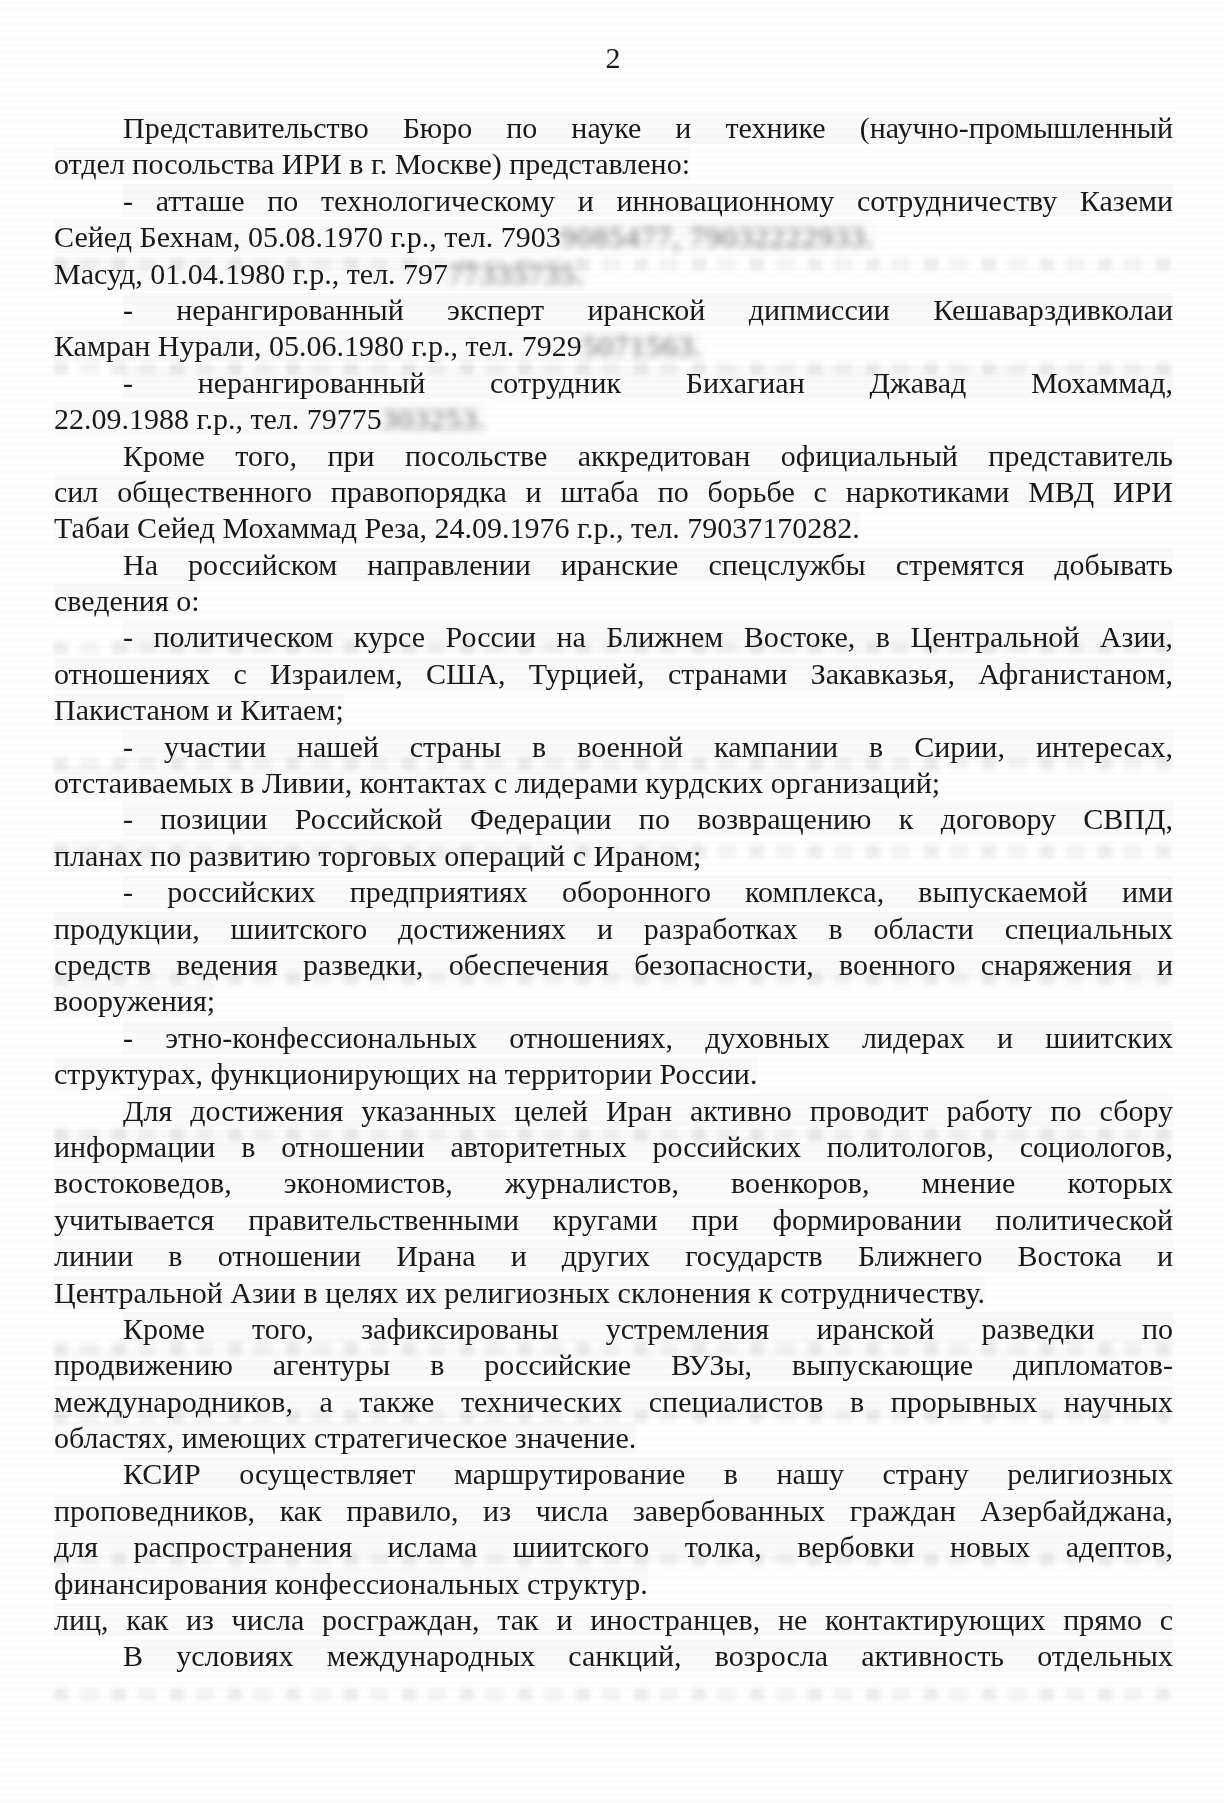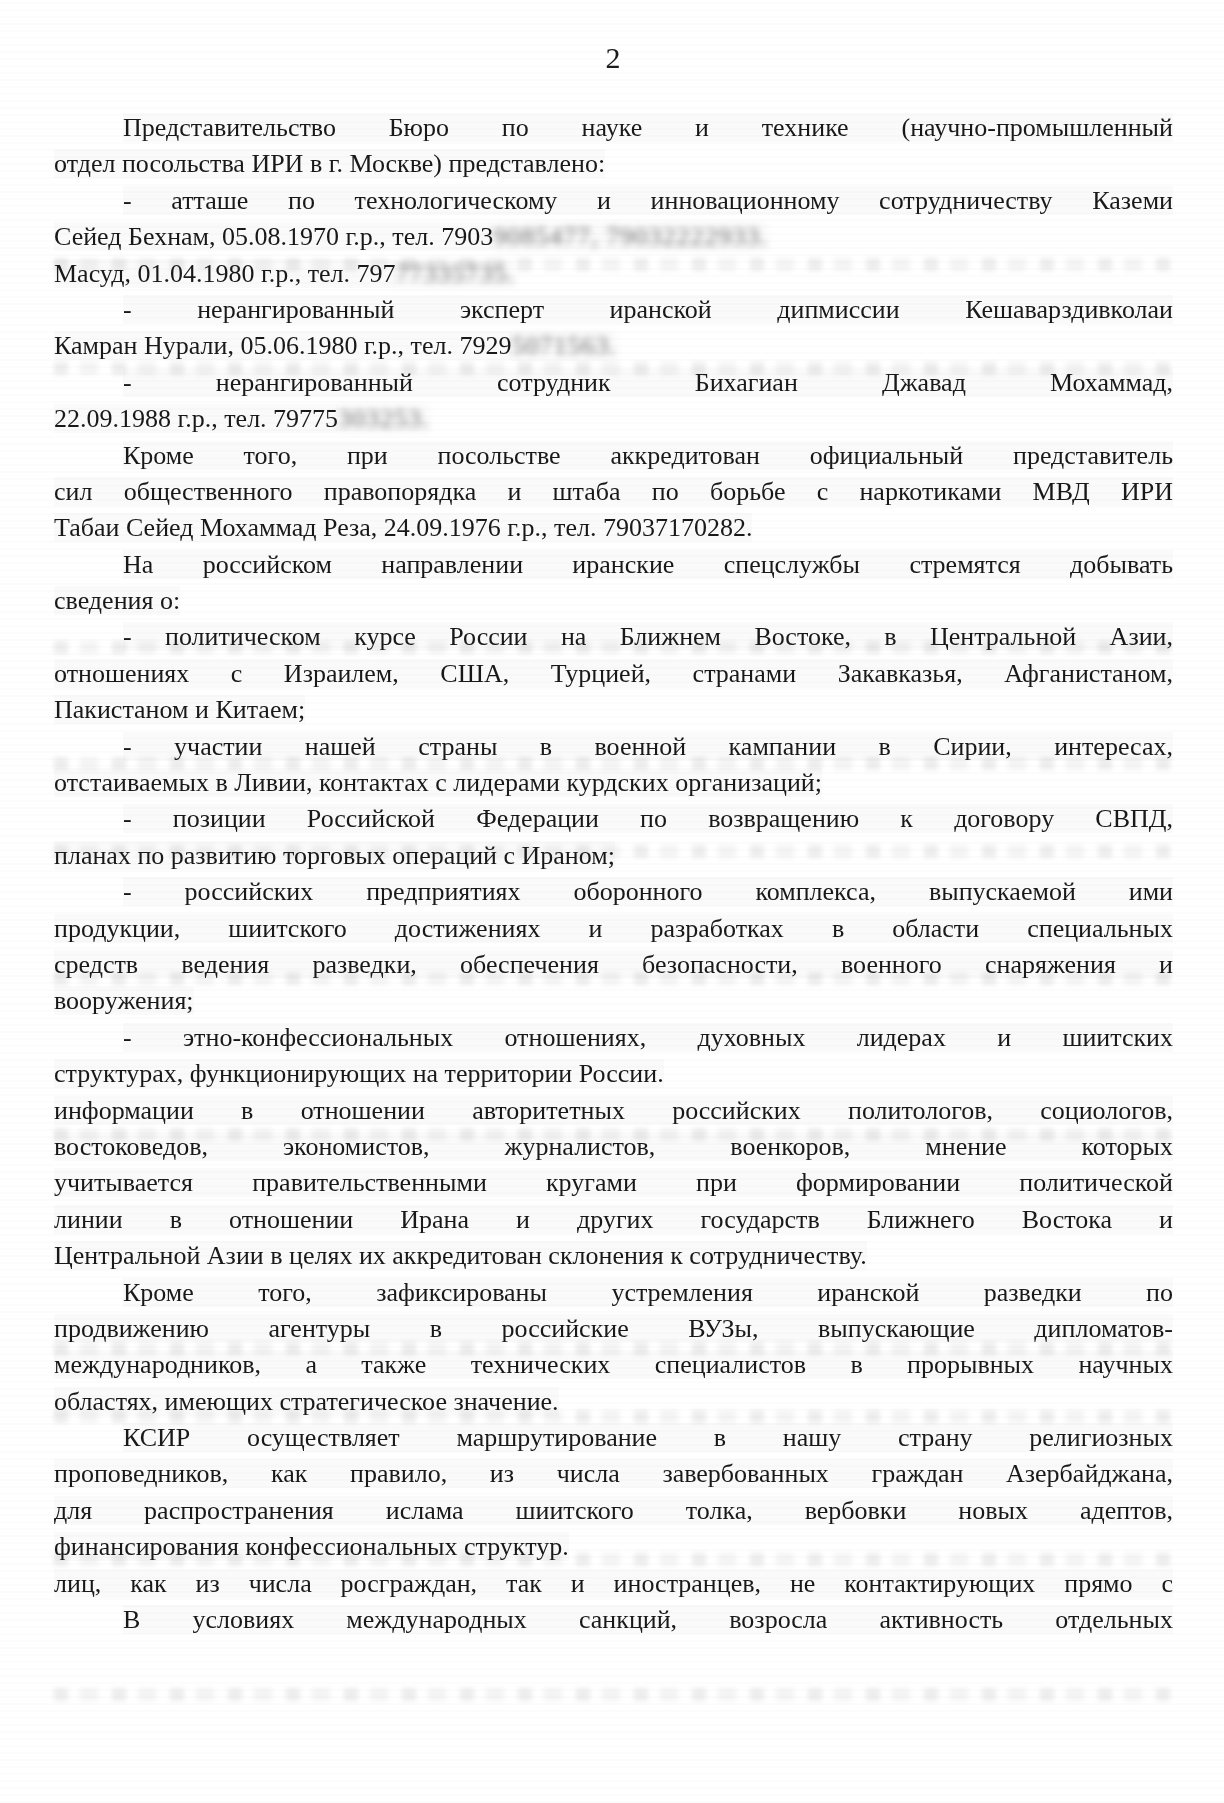--- a/index.html
+++ b/index.html
@@ -28,21 +28,21 @@
     font-size: 30px;
     line-height: 32px;
     margin-bottom: 36px;
     letter-spacing: 1px;
   }
   .doc-body {
     position: relative;
     filter: blur(0.3px) contrast(1.02);
   }
   .line {
-    font-size: 26px;
+    font-size: 30px;
     line-height: 36.4px;
     height: 36.4px;
     overflow: hidden;
     text-align: justify;
     text-align-last: left;
     white-space: normal;
   }
   .line.jfull { text-align-last: justify; }
   .line.indent { text-indent: 69px; }
   .line span { background: rgba(0,0,0,0.018); }
@@ -103,25 +103,26 @@
       <div class="line indent jfull"><span>- участии нашей страны в военной кампании в Сирии, интересах,</span></div>
       <div class="line"><span>отстаиваемых в Ливии, контактах с лидерами курдских организаций;</span></div>
       <div class="line indent jfull"><span>- позиции Российской Федерации по возвращению к договору СВПД,</span></div>
       <div class="line"><span>планах по развитию торговых операций с Ираном;</span></div>
       <div class="line indent jfull"><span>- российских предприятиях оборонного комплекса, выпускаемой ими</span></div>
       <div class="line jfull"><span>продукции, шиитского достижениях и разработках в области специальных</span></div>
       <div class="line jfull"><span>средств ведения разведки, обеспечения безопасности, военного снаряжения и</span></div>
       <div class="line"><span>вооружения;</span></div>
       <div class="line indent jfull"><span>- этно-конфессиональных отношениях, духовных лидерах и шиитских</span></div>
       <div class="line"><span>структурах, функционирующих на территории России.</span></div>
+      <div class="line indent jfull"><span>Для достижения указанных целей Иран активно проводит работу по сбору</span></div>
       <div class="line jfull"><span>информации в отношении авторитетных российских политологов, социологов,</span></div>
       <div class="line jfull"><span>востоковедов, экономистов, журналистов, военкоров, мнение которых</span></div>
       <div class="line jfull"><span>учитывается правительственными кругами при формировании политической</span></div>
       <div class="line jfull"><span>линии в отношении Ирана и других государств Ближнего Востока и</span></div>
-      <div class="line"><span>Центральной Азии в целях их аккредитован склонения к сотрудничеству.</span></div>
+      <div class="line"><span>Центральной Азии в целях их религиозных склонения к сотрудничеству.</span></div>
       <div class="line indent jfull"><span>Кроме того, зафиксированы устремления иранской разведки по</span></div>
       <div class="line jfull"><span>продвижению агентуры в российские ВУЗы, выпускающие дипломатов-</span></div>
       <div class="line jfull"><span>международников, а также технических специалистов в прорывных научных</span></div>
       <div class="line"><span>областях, имеющих стратегическое значение.</span></div>
       <div class="line indent jfull"><span>КСИР осуществляет маршрутирование в нашу страну религиозных</span></div>
       <div class="line jfull"><span>проповедников, как правило, из числа завербованных граждан Азербайджана,</span></div>
       <div class="line jfull"><span>для распространения ислама шиитского толка, вербовки новых адептов,</span></div>
       <div class="line"><span>финансирования конфессиональных структур.</span></div>
       <div class="line jfull"><span>лиц, как из числа росграждан, так и иностранцев, не контактирующих прямо с</span></div>
       <div class="line indent jfull"><span>В условиях международных санкций, возросла активность отдельных</span></div>

